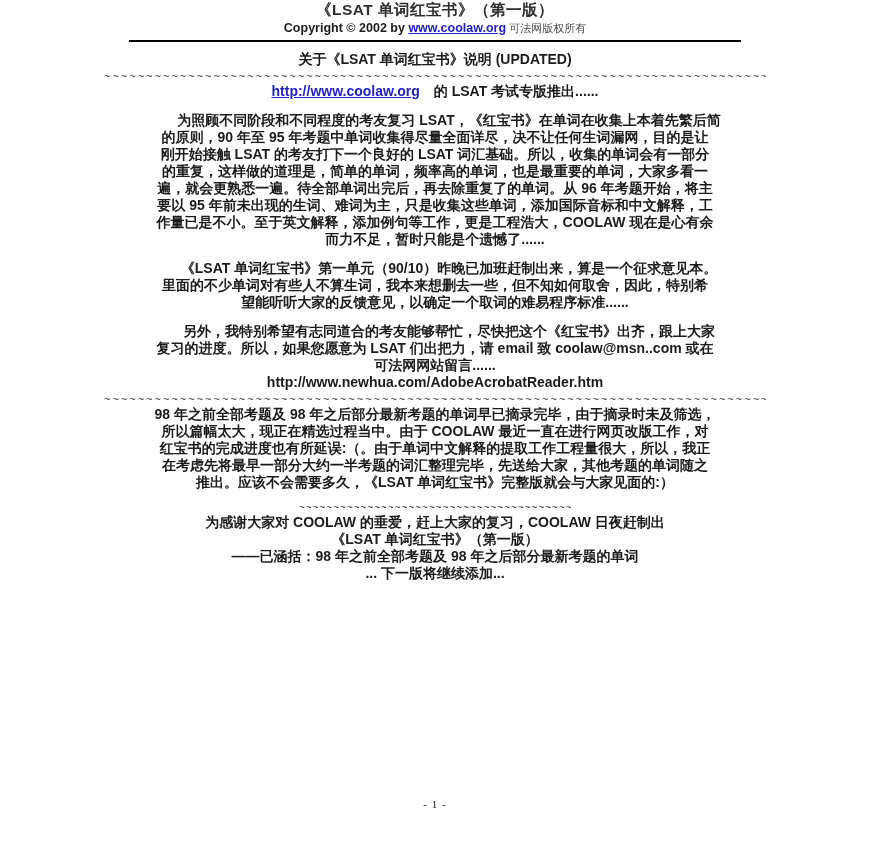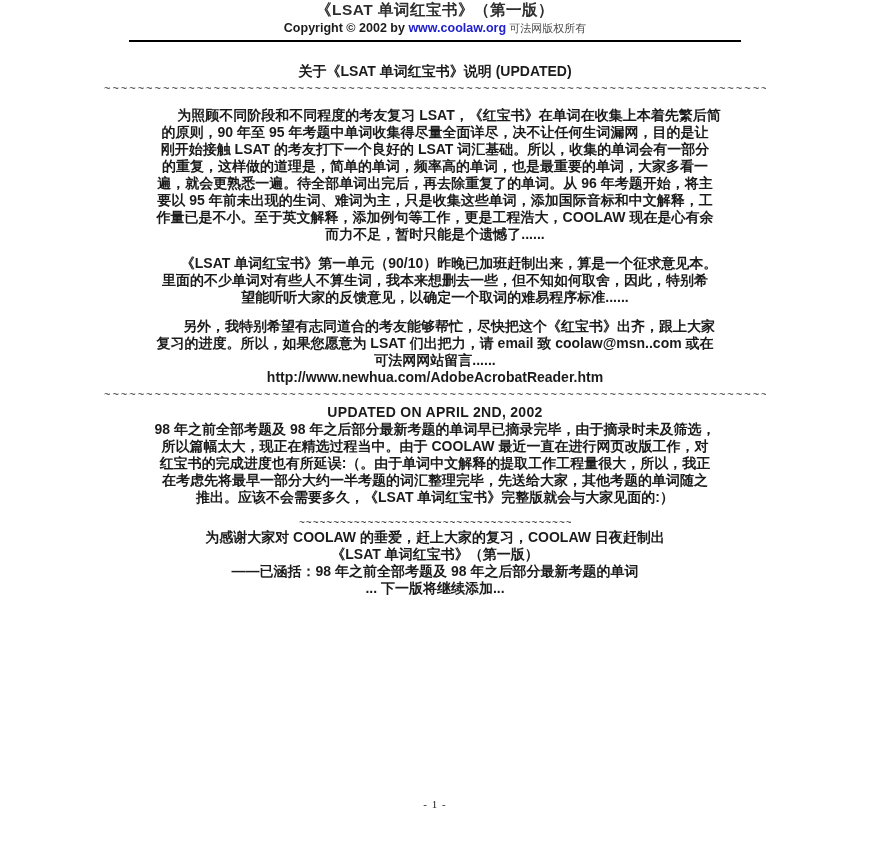--- a/index.html
+++ b/index.html
@@ -10,29 +10,29 @@
   }
   .page{}
   .content{
     width:662px;margin:0 auto;text-align:center;
     font-weight:bold;font-size:14px;line-height:17px;
   }
   .doc-title{font-size:15.5px;color:#2e2e2e;letter-spacing:0.5px;line-height:19px;}
   .copyright{font-size:12.5px;line-height:16px;margin-top:1px;}
   .cn-small{font-size:11px;color:#4a4a4a;font-weight:normal;}
   .rule{width:612px;margin:4px auto 6px auto;border:0;border-top:2px solid #000;height:0;}
-  .section-heading{font-size:14px;line-height:18px;margin-top:20px;}
+  .section-heading{font-size:14px;line-height:18px;margin-top:8px;}
   .tilde-sep{
     font-weight:normal;color:#2b2b2b;font-size:11px;line-height:13px;
     letter-spacing:2px;white-space:nowrap;overflow:hidden;margin:2px 0 0 0;
   }
   .tilde-sep.short{width:272px;margin:10px auto 0 auto;font-size:10px;letter-spacing:1px;}
   .para{white-space:pre-wrap;margin:12px 0 0 0;}
   .line{white-space:pre-wrap;}
-  a.link{color:#2121cc;cursor:pointer;}
+  a.link{color:#2121cc;text-decoration:underline;cursor:pointer;}
   .update-heading{font-size:14px;line-height:18px;margin-top:11px;letter-spacing:0.3px;}
   .wish{margin-top:14px;}
   .footer{
     position:absolute;left:0;bottom:32px;width:100%;text-align:center;
     font-weight:normal;font-size:11px;color:#222;letter-spacing:1px;
     font-family:"Liberation Serif","DejaVu Serif",serif;
   }
 </style>
 </head>
 <body>
@@ -43,20 +43,21 @@
     <div class="doc-title">《LSAT 单词红宝书》（第一版）</div>
 
     <div class="copyright"><span>Copyright © 2002 by </span><a class="link">www.coolaw.org</a><span class="cn-small"> 可法网版权所有</span></div>
 
     <hr class="rule">
 
     <div class="section-heading">关于《LSAT 单词红宝书》说明 (UPDATED)</div>
 
     <div class="tilde-sep">~~~~~~~~~~~~~~~~~~~~~~~~~~~~~~~~~~~~~~~~~~~~~~~~~~~~~~~~~~~~~~~~~~~~~~~~~~~~~~~~</div>
 
+    <div class="line"><a class="link">http://www.coolaw.org</a><span>　的 LSAT 考试专版推出......</span></div>
 
     <div class="para">　　为照顾不同阶段和不同程度的考友复习 LSAT，《红宝书》在单词在收集上本着先繁后简
 的原则，90 年至 95 年考题中单词收集得尽量全面详尽，决不让任何生词漏网，目的是让
 刚开始接触 LSAT 的考友打下一个良好的 LSAT 词汇基础。所以，收集的单词会有一部分
 的重复，这样做的道理是，简单的单词，频率高的单词，也是最重要的单词，大家多看一
 遍，就会更熟悉一遍。待全部单词出完后，再去除重复了的单词。从 96 年考题开始，将主
 要以 95 年前未出现的生词、难词为主，只是收集这些单词，添加国际音标和中文解释，工
 作量已是不小。至于英文解释，添加例句等工作，更是工程浩大，COOLAW 现在是心有余
 而力不足，暂时只能是个遗憾了......</div>
 
@@ -66,21 +67,20 @@
 
     <div class="para">　　另外，我特别希望有志同道合的考友能够帮忙，尽快把这个《红宝书》出齐，跟上大家
 复习的进度。所以，如果您愿意为 LSAT 们出把力，请 email 致 coolaw@msn..com 或在
 可法网网站留言......</div>
 
 
     <div class="line">http://www.newhua.com/AdobeAcrobatReader.htm</div>
 
     <div class="tilde-sep">~~~~~~~~~~~~~~~~~~~~~~~~~~~~~~~~~~~~~~~~~~~~~~~~~~~~~~~~~~~~~~~~~~~~~~~~~~~~~~~~</div>
 
-    <div class="update-heading" style="margin-top:2px;">UPDATED ON APRIL 2ND, 2002</div>
     <div class="line">98 年之前全部考题及 98 年之后部分最新考题的单词早已摘录完毕，由于摘录时未及筛选，
 所以篇幅太大，现正在精选过程当中。由于 COOLAW 最近一直在进行网页改版工作，对
 红宝书的完成进度也有所延误:（。由于单词中文解释的提取工作工程量很大，所以，我正
 在考虑先将最早一部分大约一半考题的词汇整理完毕，先送给大家，其他考题的单词随之
 推出。应该不会需要多久，《LSAT 单词红宝书》完整版就会与大家见面的:）</div>
 
     <div class="tilde-sep short">~~~~~~~~~~~~~~~~~~~~~~~~~~~~~~~~~~~~~~~~~~~~~~</div>
 
     <div class="line">为感谢大家对 COOLAW 的垂爱，赶上大家的复习，COOLAW 日夜赶制出
 《LSAT 单词红宝书》（第一版）

